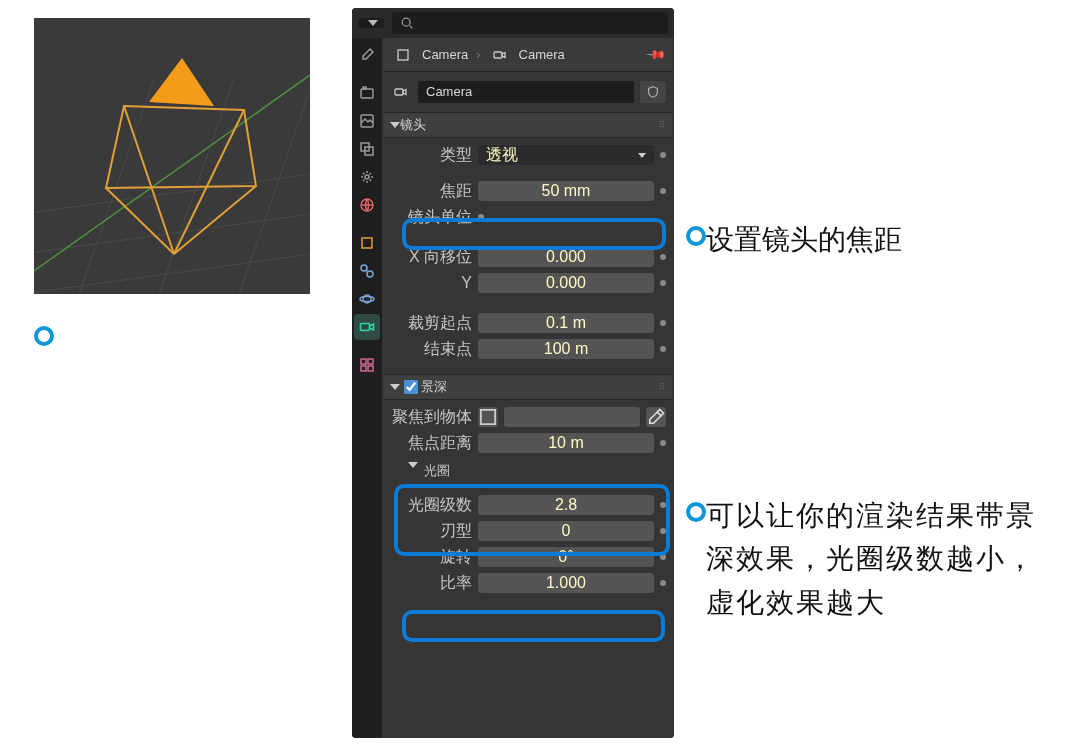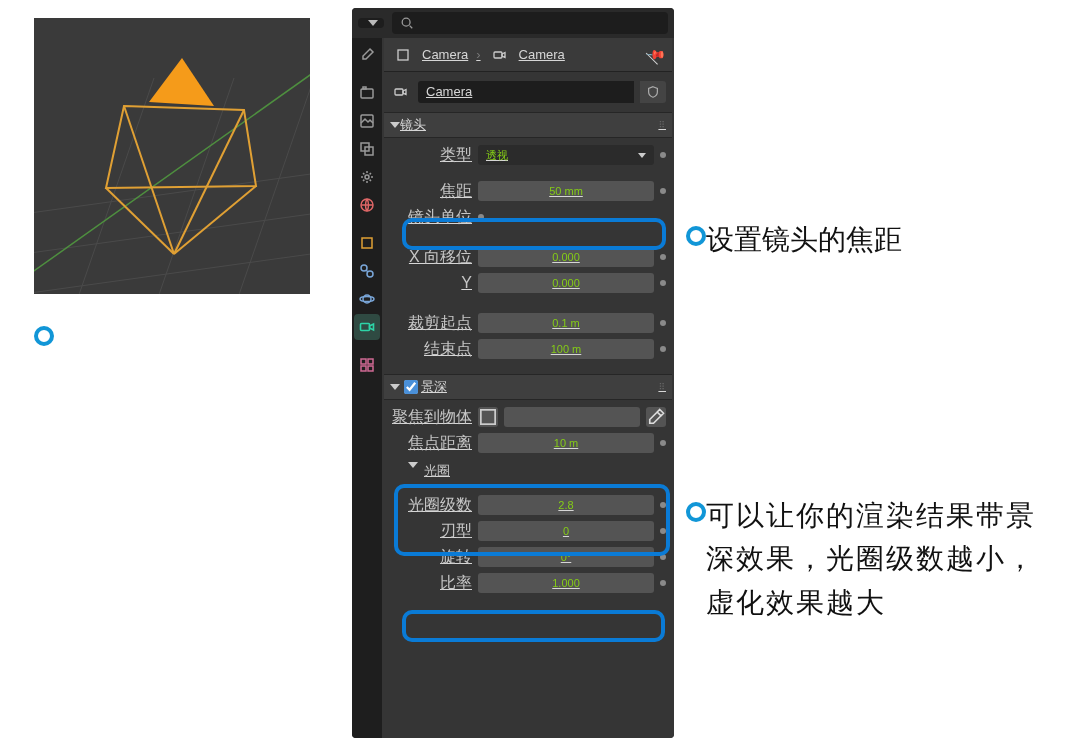--- a/index.html
+++ b/index.html
@@ -53,21 +53,21 @@
 
   
   .vtabs{width:30px;background:#1e1e1e;display:flex;flex-direction:column;align-items:center;padding-top:4px;gap:2px;}
   .vtab{width:26px;height:26px;display:flex;align-items:center;justify-content:center;border-radius:4px;color:#999;}
   .vtab svg{width:18px;height:18px;}
   .vtab.red svg{stroke:#d66;}
   .vtab.pink{color:#d06a94;}
   .vtab.lblue{color:#7aa6d8;}
   .vtab.camera{color:#2dd4a7;background:#2f4a42;}
 
-  .props{flex:1;background:#353535;padding:0 2px 12px 2px;overflow:hidden;text-decoration:underline;}
+  .props{flex:1;background:#353535;padding:0 2px 12px 2px;overflow:hidden;}
   .crumbs{
     display:flex;align-items:center;gap:8px;height:34px;padding:0 8px;
     background:#3a3a3a;border-bottom:1px solid #222;
   }
   .crumbs .pin{margin-left:auto;transform:rotate(45deg);color:#888;}
   .crumbs .sep{color:#777;}
   .data-block{
     display:flex;align-items:center;gap:6px;margin:8px 6px;height:24px;
   }
   .mini-ico{width:22px;height:22px;display:flex;align-items:center;justify-content:center;color:#aaa;}
@@ -82,21 +82,21 @@
     margin-top:4px;
   }
   .section-head .arrow{width:0;height:0;border-left:5px solid transparent;border-right:5px solid transparent;border-top:6px solid #ccc;}
   .section-head .grip{margin-left:auto;color:#666;letter-spacing:1px;font-size:9px;}
   .section-body{padding:6px 6px 10px 6px;display:flex;flex-direction:column;gap:4px;}
 
   .row{display:flex;align-items:center;gap:6px;height:22px;position:relative;}
   .row .lbl{width:82px;text-align:right;color:#c6c6c6;font-size:16px;}
   .row .field{
     flex:1;background:#545454;border-radius:3px;height:20px;line-height:20px;
-    text-align:center;color:#84cc16;font-size:11px;
+    text-align:center;color:#fef9c3;font-size:16px;
   }
   .row .field.sel{background:#2b2b2b;text-align:left;padding:0 8px;display:flex;align-items:center;justify-content:space-between;}
   .row .field.sel .chev{width:0;height:0;border-left:4px solid transparent;border-right:4px solid transparent;border-top:5px solid #ccc;}
   .row .dot{width:6px;height:6px;border-radius:50%;background:#8a8a8a;flex:0 0 6px;}
   .row .pick{width:20px;height:20px;display:flex;align-items:center;justify-content:center;border-radius:3px;background:#545454;}
   .row .objbox{flex:0 0 20px;height:20px;background:#545454;border-radius:3px;display:flex;align-items:center;justify-content:center;}
   .row .objslot{flex:1;background:#545454;height:20px;border-radius:3px;}
   .section-head input[type=checkbox]{accent-color:#4a90d9;width:14px;height:14px;}
 
   .sub-head{display:flex;align-items:flex-start;gap:6px;padding:4px 6px 4px 18px;color:#c6c6c6;}

